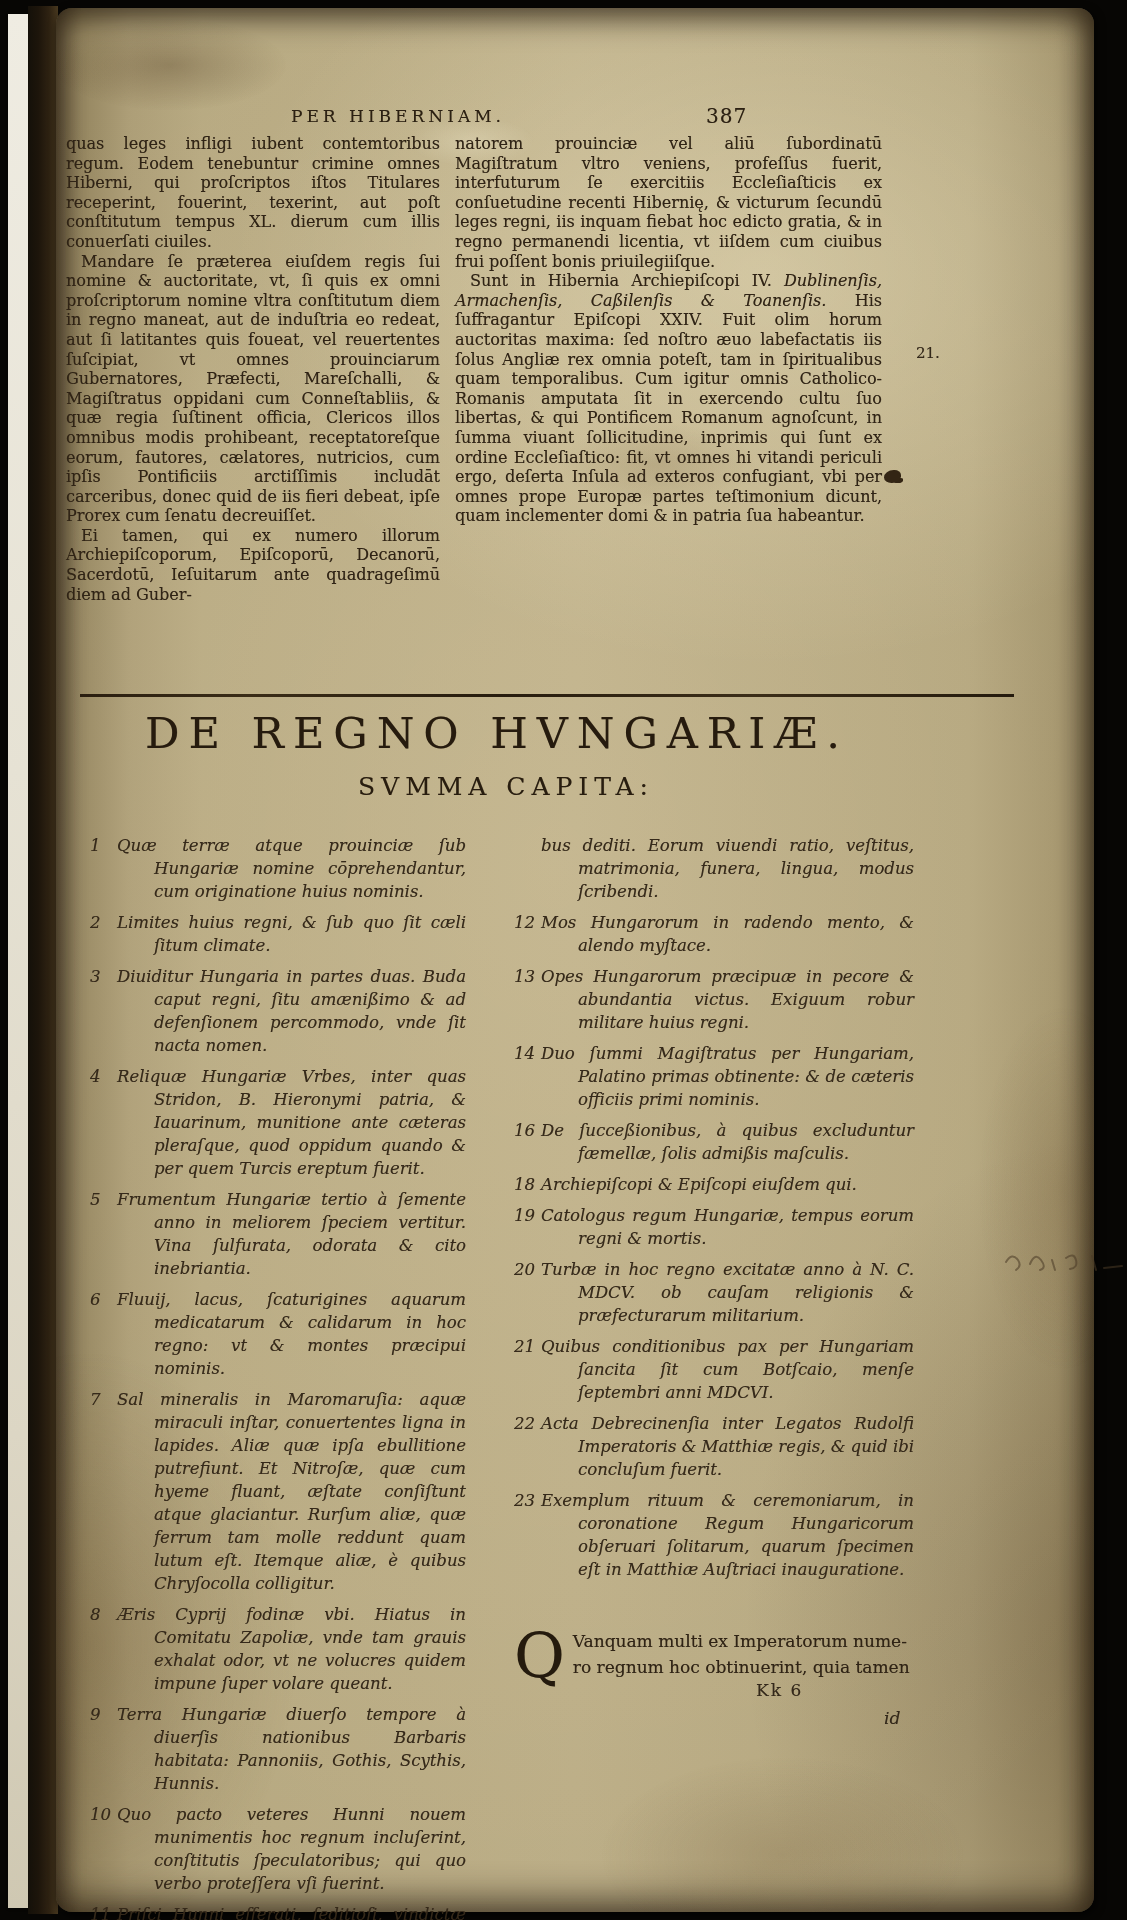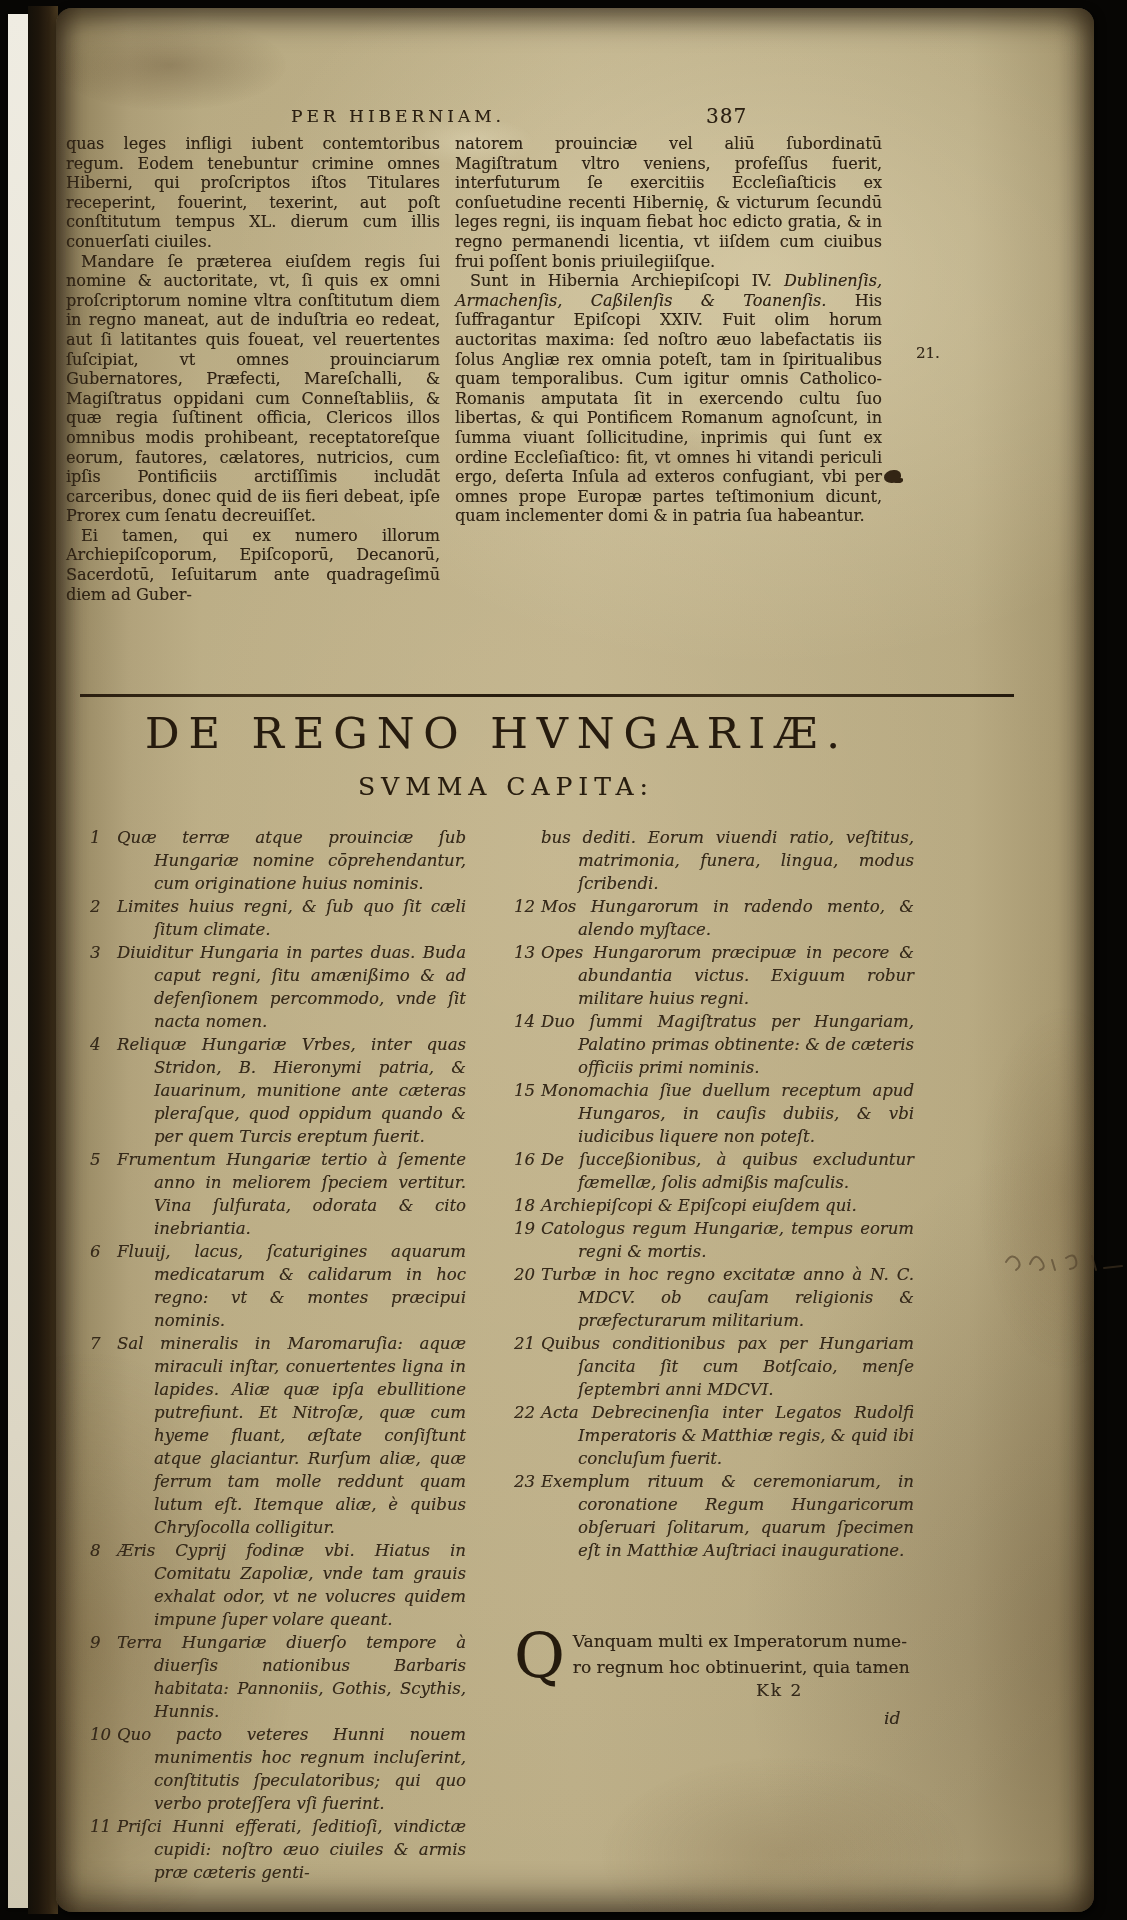--- a/index.html
+++ b/index.html
@@ -48,21 +48,21 @@
         background:linear-gradient(90deg,#2a1e10 0%,#3a2c17 18%,#271c0e 45%,#3b2d18 72%,#241a0d 100%);
         box-shadow:0 1px 0 rgba(180,160,120,.4;);}
   .section-title{position:absolute;left:0;top:700px;width:882px;text-align:center;
         font-size:43px;letter-spacing:9px;color:#261b0e;}
   .section-subtitle{position:absolute;left:0;top:764px;width:900px;text-align:center;
         font-size:25px;letter-spacing:6px;color:#281d0f;}
   
   .capita{position:absolute;top:818px;font-style:italic;font-size:16.5px;line-height:23px;color:#35291a;}
   .capita-left{left:34px;width:376px;}
   .capita-right{left:458px;width:400px;}
-  .cap-item{padding-left:64px;text-indent:-64px;text-align:justify;}
+  .cap-item{padding-left:64px;text-indent:-64px;text-align:justify;margin-top:8px;}
   .cap-item .num{display:inline-block;width:27px;text-indent:0;}
   
   .closing{position:absolute;left:458px;top:1620px;width:402px;font-size:17px;line-height:26px;color:#2f2315;}
   .drop-cap{float:left;font-size:62px;line-height:50px;margin:3px 8px 0 0;color:#241a0d;}
   .closing .line{display:block;text-align:justify;}
   .signature-mark{position:absolute;left:700px;top:1672px;font-size:17px;letter-spacing:2px;color:#33281a;}
   .catchword{position:absolute;left:828px;top:1700px;font-size:17px;font-style:italic;color:#33281a;}
   
   .ink-blot{position:absolute;left:828px;top:462px;width:17px;height:13px;background:#241607;
         border-radius:60% 40% 55% 45%;box-shadow:6px 4px 0 -4px #241607;filter:blur(.6px);opacity:.9;}
@@ -110,37 +110,36 @@
       <div class="cap-item"><span class="num">9</span><span>Terra Hungariæ diuerſo tempore à diuerſis nationibus Barbaris habitata: Pannoniis, Gothis, Scythis, Hunnis.</span></div>
       <div class="cap-item"><span class="num">10</span><span>Quo pacto veteres Hunni nouem munimentis hoc regnum incluſerint, conſtitutis ſpeculatoribus; qui quo verbo proteſſera vſi fuerint.</span></div>
       <div class="cap-item"><span class="num">11</span><span>Priſci Hunni efferati, ſeditioſi, vindictæ cupidi: noſtro æuo ciuiles &amp; armis præ cæteris genti-</span></div>
     </div>
 
     <div class="capita capita-right">
       <div class="cap-item"><span class="num"></span><span>bus dediti. Eorum viuendi ratio, veſtitus, matrimonia, funera, lingua, modus ſcribendi.</span></div>
       <div class="cap-item"><span class="num">12</span><span>Mos Hungarorum in radendo mento, &amp; alendo myſtace.</span></div>
       <div class="cap-item"><span class="num">13</span><span>Opes Hungarorum præcipuæ in pecore &amp; abundantia victus. Exiguum robur militare huius regni.</span></div>
       <div class="cap-item"><span class="num">14</span><span>Duo ſummi Magiſtratus per Hungariam, Palatino primas obtinente: &amp; de cæteris officiis primi nominis.</span></div>
-      <div class="cap-item"><span class="num">15</span><span>Monomachia ſiue duellum receptum apud Hungaros, in cauſis dubiis, &amp; vbi iudicibus liquere non poteſt.</span></div>
       <div class="cap-item"><span class="num">16</span><span>De ſucceßionibus, à quibus excluduntur fæmellæ, ſolis admißis maſculis.</span></div>
       <div class="cap-item"><span class="num">18</span><span>Archiepiſcopi &amp; Epiſcopi eiuſdem qui.</span></div>
       <div class="cap-item"><span class="num">19</span><span>Catologus regum Hungariæ, tempus eorum regni &amp; mortis.</span></div>
       <div class="cap-item"><span class="num">20</span><span>Turbæ in hoc regno excitatæ anno à N. C. MDCV. ob cauſam religionis &amp; præfecturarum militarium.</span></div>
       <div class="cap-item"><span class="num">21</span><span>Quibus conditionibus pax per Hungariam ſancita ſit cum Botſcaio, menſe ſeptembri anni MDCVI.</span></div>
       <div class="cap-item"><span class="num">22</span><span>Acta Debrecinenſia inter Legatos Rudolfi Imperatoris &amp; Matthiæ regis, &amp; quid ibi concluſum fuerit.</span></div>
       <div class="cap-item"><span class="num">23</span><span>Exemplum rituum &amp; ceremoniarum, in coronatione Regum Hungaricorum obſeruari ſolitarum, quarum ſpecimen eſt in Matthiæ Auſtriaci inauguratione.</span></div>
     </div>
 
     <div class="closing">
       <span class="drop-cap">Q</span>
       <span class="line">Vanquam multi ex Imperatorum nume-</span>
       <span class="line">ro regnum hoc obtinuerint, quia tamen</span>
     </div>
 
-    <div class="signature-mark">Kk 2</div>
+    <div class="signature-mark">Kk 6</div>
     <div class="catchword">id</div>
 
     <div class="ink-blot"></div>
     <div class="handwritten-marginalia">
       <svg width="130" height="40" viewBox="0 0 130 40">
         <path d="M6 22 q6 -10 12 -2 q4 6 -2 10 M30 24 q5 -12 11 -4 t-1 10 M52 20 l3 10 M66 18 q8 -6 10 2 q2 8 -6 9 M92 16 l4 14 M104 28 l18 -2" stroke="#4a3a26" stroke-width="2" fill="none" stroke-linecap="round"></path>
       </svg>
     </div>
   </div>
 </div>

